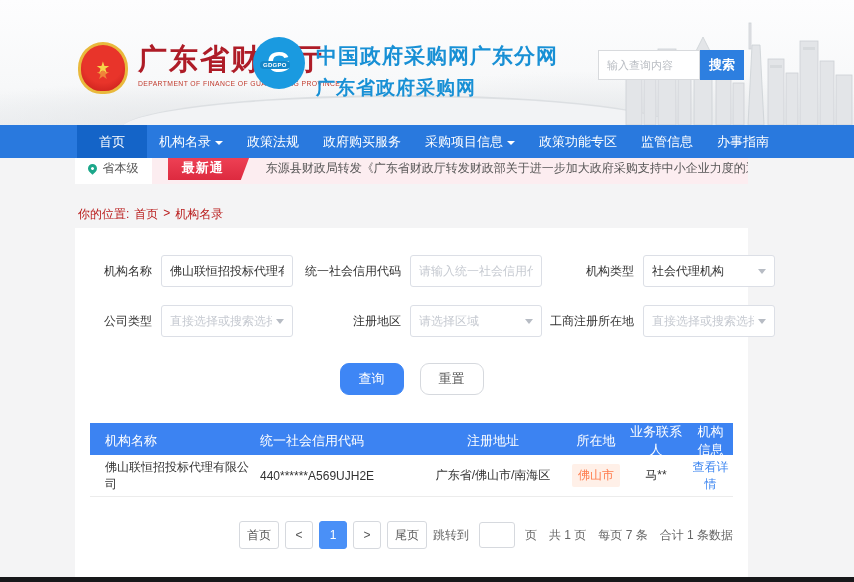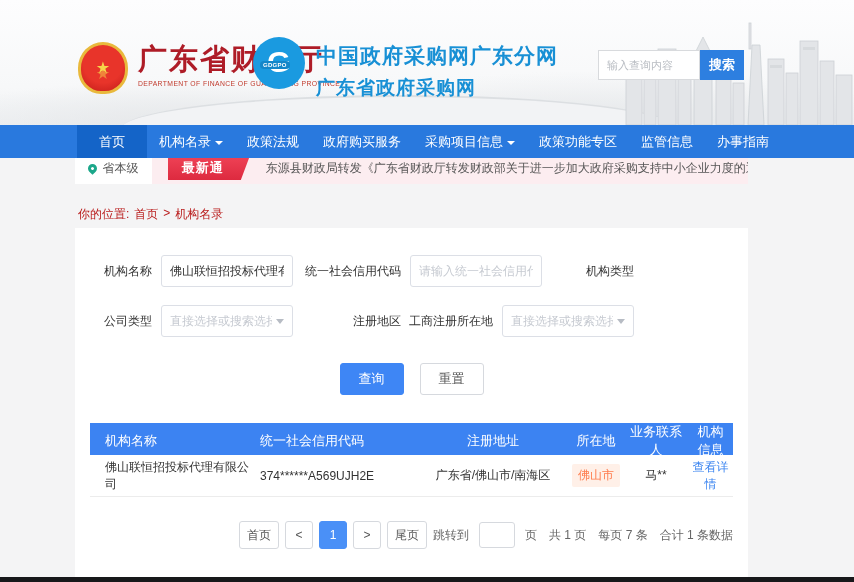--- a/index.html
+++ b/index.html
@@ -159,21 +159,21 @@
   }
   .select .sel-value { color: #333; overflow: hidden; white-space: nowrap; }
   .select .sel-value.placeholder { color: #c6cad1; }
   .sel-caret {
     width: 0; height: 0; border-left: 4px solid transparent;
     border-right: 4px solid transparent; border-top: 5px solid #b7bcc4; flex: none; margin-left: 4px;
   }
 
   .btn-row { display: flex; justify-content: center; gap: 16px; margin: 26px 0 28px 0; }
   .btn {
-    height: 32px; min-width: 60px; border-radius: 3px; font-size: 13px;
+    height: 32px; min-width: 60px; border-radius: 9px; font-size: 13px;
     cursor: pointer; padding: 0 18px;
   }
   .btn.primary { background: #3e86f5; color: #fff; border: 1px solid #3e86f5; }
   .btn.plain { background: #fff; color: #555; border: 1px solid #d6d9de; }
 
   
   .grid-table { width: 643px; }
   .gt-head, .gt-row {
     display: grid;
     grid-template-columns: 160px 168px 150px 56px 64px 1fr;
@@ -327,33 +327,41 @@
     <div class="fgroup">
       <span class="flabel w1">机构名称</span>
       <input class="text-input fctrl" type="text" value="佛山联恒招投标代理有限公司" style="">
     </div>
     <div class="fgroup">
       <span class="flabel w2">统一社会信用代码</span>
       <input class="text-input fctrl" type="text" placeholder="请输入统一社会信用代码" style="">
     </div>
     <div class="fgroup">
       <span class="flabel w3">机构类型</span>
+      <div class="select fctrl">
+        <span class="sel-value">社会代理机构</span>
+        <span class="sel-caret"></span>
+      </div>
     </div>
   </div>
 
   <div class="form-row">
     <div class="fgroup">
       <span class="flabel w1">公司类型</span>
       <div class="select fctrl">
         <span class="sel-value placeholder">直接选择或搜索选择</span>
         <span class="sel-caret"></span>
       </div>
     </div>
     <div class="fgroup">
       <span class="flabel w2">注册地区</span>
+      <div class="select fctrl">
+        <span class="sel-value placeholder">请选择区域</span>
+        <span class="sel-caret"></span>
+      </div>
     </div>
     <div class="fgroup">
       <span class="flabel w3">工商注册所在地</span>
       <div class="select fctrl">
         <span class="sel-value placeholder">直接选择或搜索选择</span>
         <span class="sel-caret"></span>
       </div>
     </div>
   </div>
 
@@ -366,21 +374,21 @@
     <div class="gt-head">
       <div class="c0">机构名称</div>
       <div class="c1">统一社会信用代码</div>
       <div class="c2">注册地址</div>
       <div class="c3">所在地</div>
       <div class="c4">业务联系人</div>
       <div class="c5">机构信息</div>
     </div>
     <div class="gt-row">
       <div class="c0">佛山联恒招投标代理有限公司</div>
-      <div class="c1">374******A569UJH2E</div>
+      <div class="c1">440******A569UJH2E</div>
       <div class="c2">广东省/佛山市/南海区</div>
       <div class="c3">
         <span class="city-badge">佛山市</span>
       </div>
       <div class="c4">马**</div>
       <div class="c5">
         <span class="detail-link">查看详情</span>
       </div>
     </div>
   </div>

